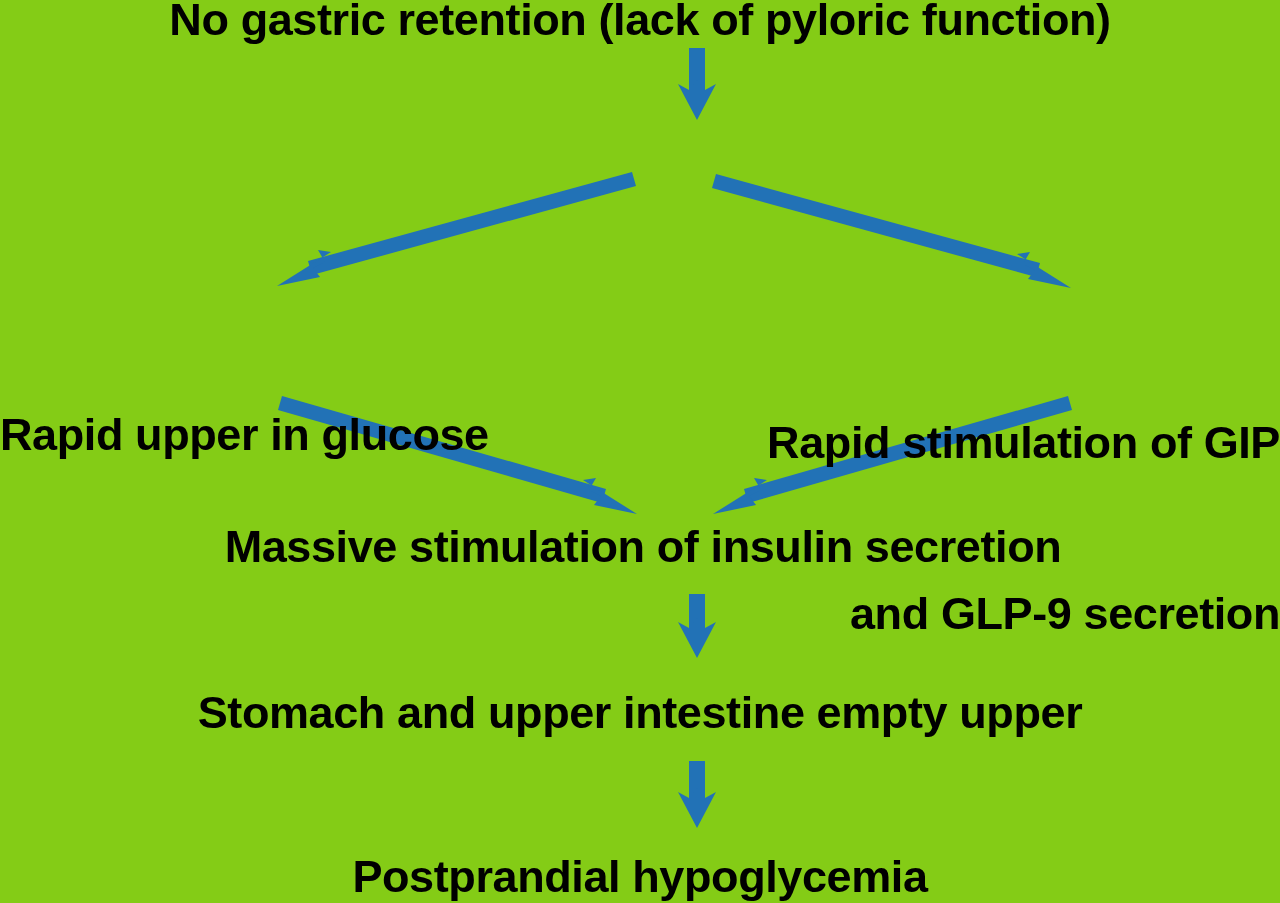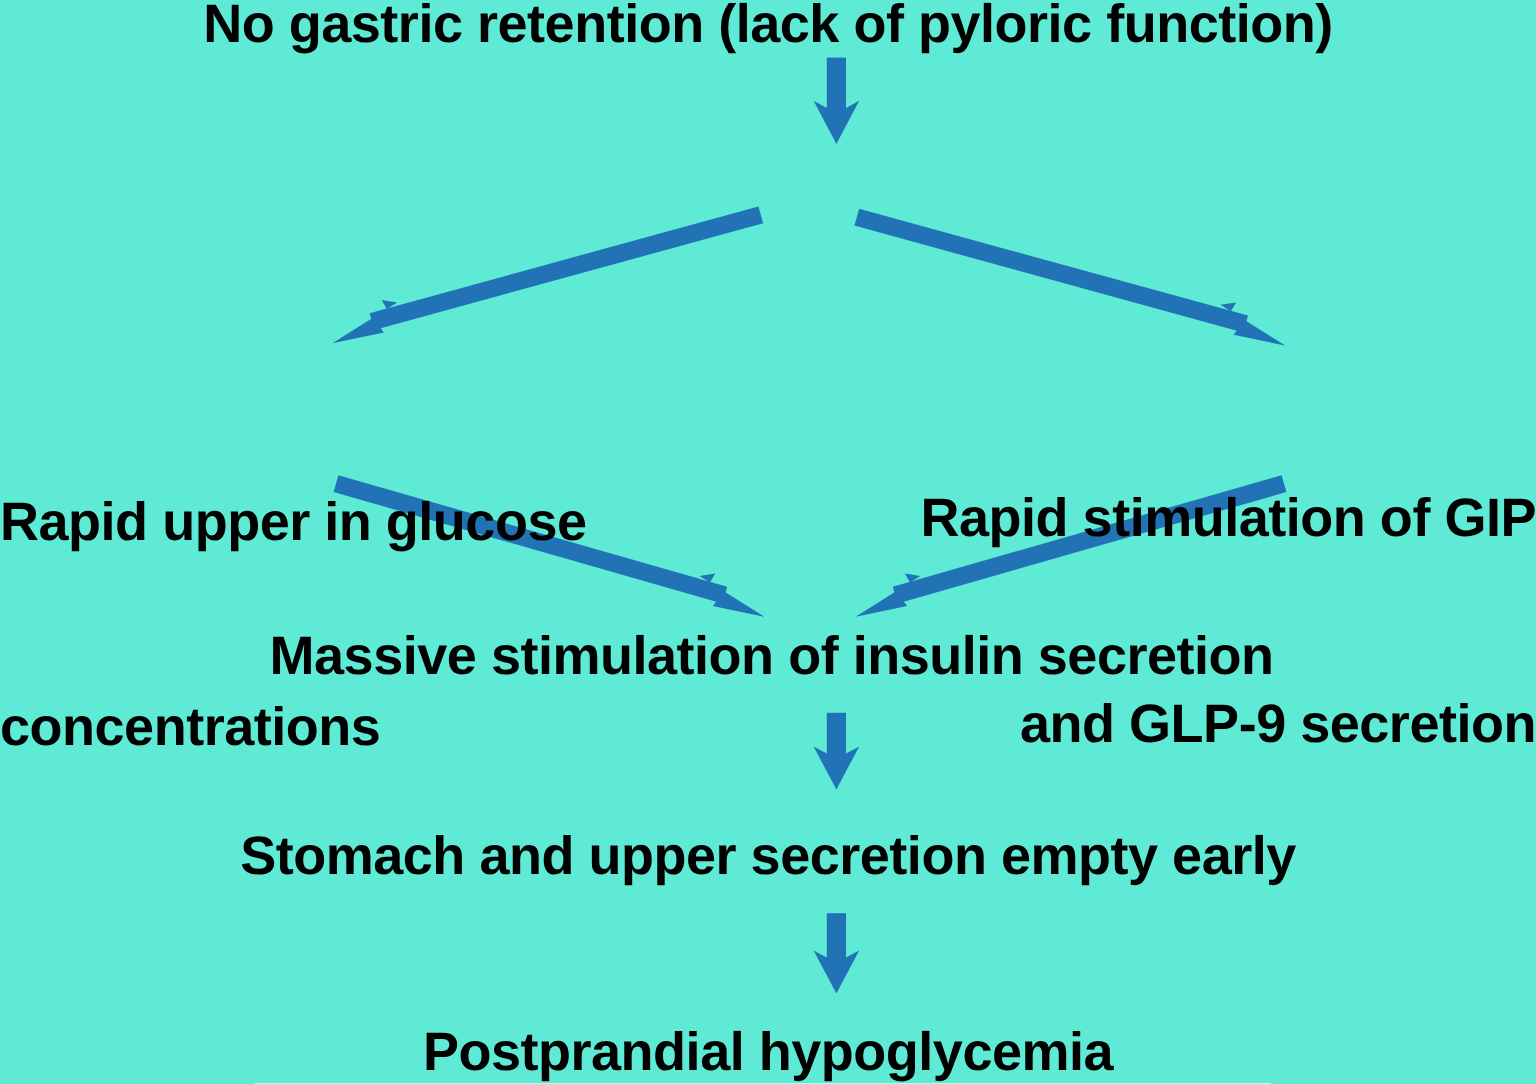--- a/index.html
+++ b/index.html
@@ -46,36 +46,36 @@
   #node-no-gastric-retention {
     left: 0px;  top: -9px;  width: 1280px;
   }
   #node-rapid-absorption {
     left: 0px;  top: 128px; width: 1280px;
   }
   #node-rapid-rise-glucose {
     left: 0px;  top: 292px; width: 520px;
   }
   #node-rapid-stimulation-gip {
-    left: 740px; top: 289px; width: 540px;
+    left: 740px; top: 300px; width: 540px;
   }
   #node-massive-stimulation {
     left: 3px;  top: 518px; width: 1280px;
   }
   #node-stomach-empty {
     left: 0px;  top: 684px; width: 1280px;
   }
   #node-postprandial-hypoglycemia {
     left: 0px;  top: 848px; width: 1280px;
   }
 </style>
 </head>
 <body style="background: rgb(255, 255, 255);">
 
-<div id="flow-root" style="background: #5eead4;">
+<div id="flow-root" style="background: #84cc16;">
 
   <svg id="flow-svg" viewBox="0 0 1280 903" xmlns="http://www.w3.org/2000/svg">
 
     <g>
       <rect x="689" y="48" width="16" height="44" fill="#2272b6"></rect>
       <path d="M 697 120
                L 678 84
                L 689 90
                L 697 80
                L 705 90
@@ -142,27 +142,26 @@
                L 716 792 Z" fill="#2272b6"></path>
     </g>
 
   </svg>
 
   <div class="node-text node-center" id="node-no-gastric-retention" style="color: rgb(0, 0, 0);">No gastric retention (lack of pyloric function)</div>
 
 
   <div class="node-text node-left" id="node-rapid-rise-glucose" style="color: rgb(0, 0, 0);">
     <div>Rapid upper in glucose</div>
-    <div>concentrations</div>
   </div>
 
   <div class="node-text node-right" id="node-rapid-stimulation-gip" style="color: rgb(0, 0, 0);">
     <div>Rapid stimulation of GIP</div>
     <div>and GLP-9 secretion</div>
   </div>
 
   <div class="node-text node-center" id="node-massive-stimulation" style="color: rgb(0, 0, 0);">Massive stimulation of insulin secretion</div>
 
-  <div class="node-text node-center" id="node-stomach-empty" style="color: rgb(0, 0, 0);">Stomach and upper secretion empty early</div>
+  <div class="node-text node-center" id="node-stomach-empty" style="color: rgb(0, 0, 0);">Stomach and upper intestine empty upper</div>
 
   <div class="node-text node-center" id="node-postprandial-hypoglycemia" style="color: rgb(0, 0, 0);">Postprandial hypoglycemia</div>
 
 </div>
 
 </body></html>

